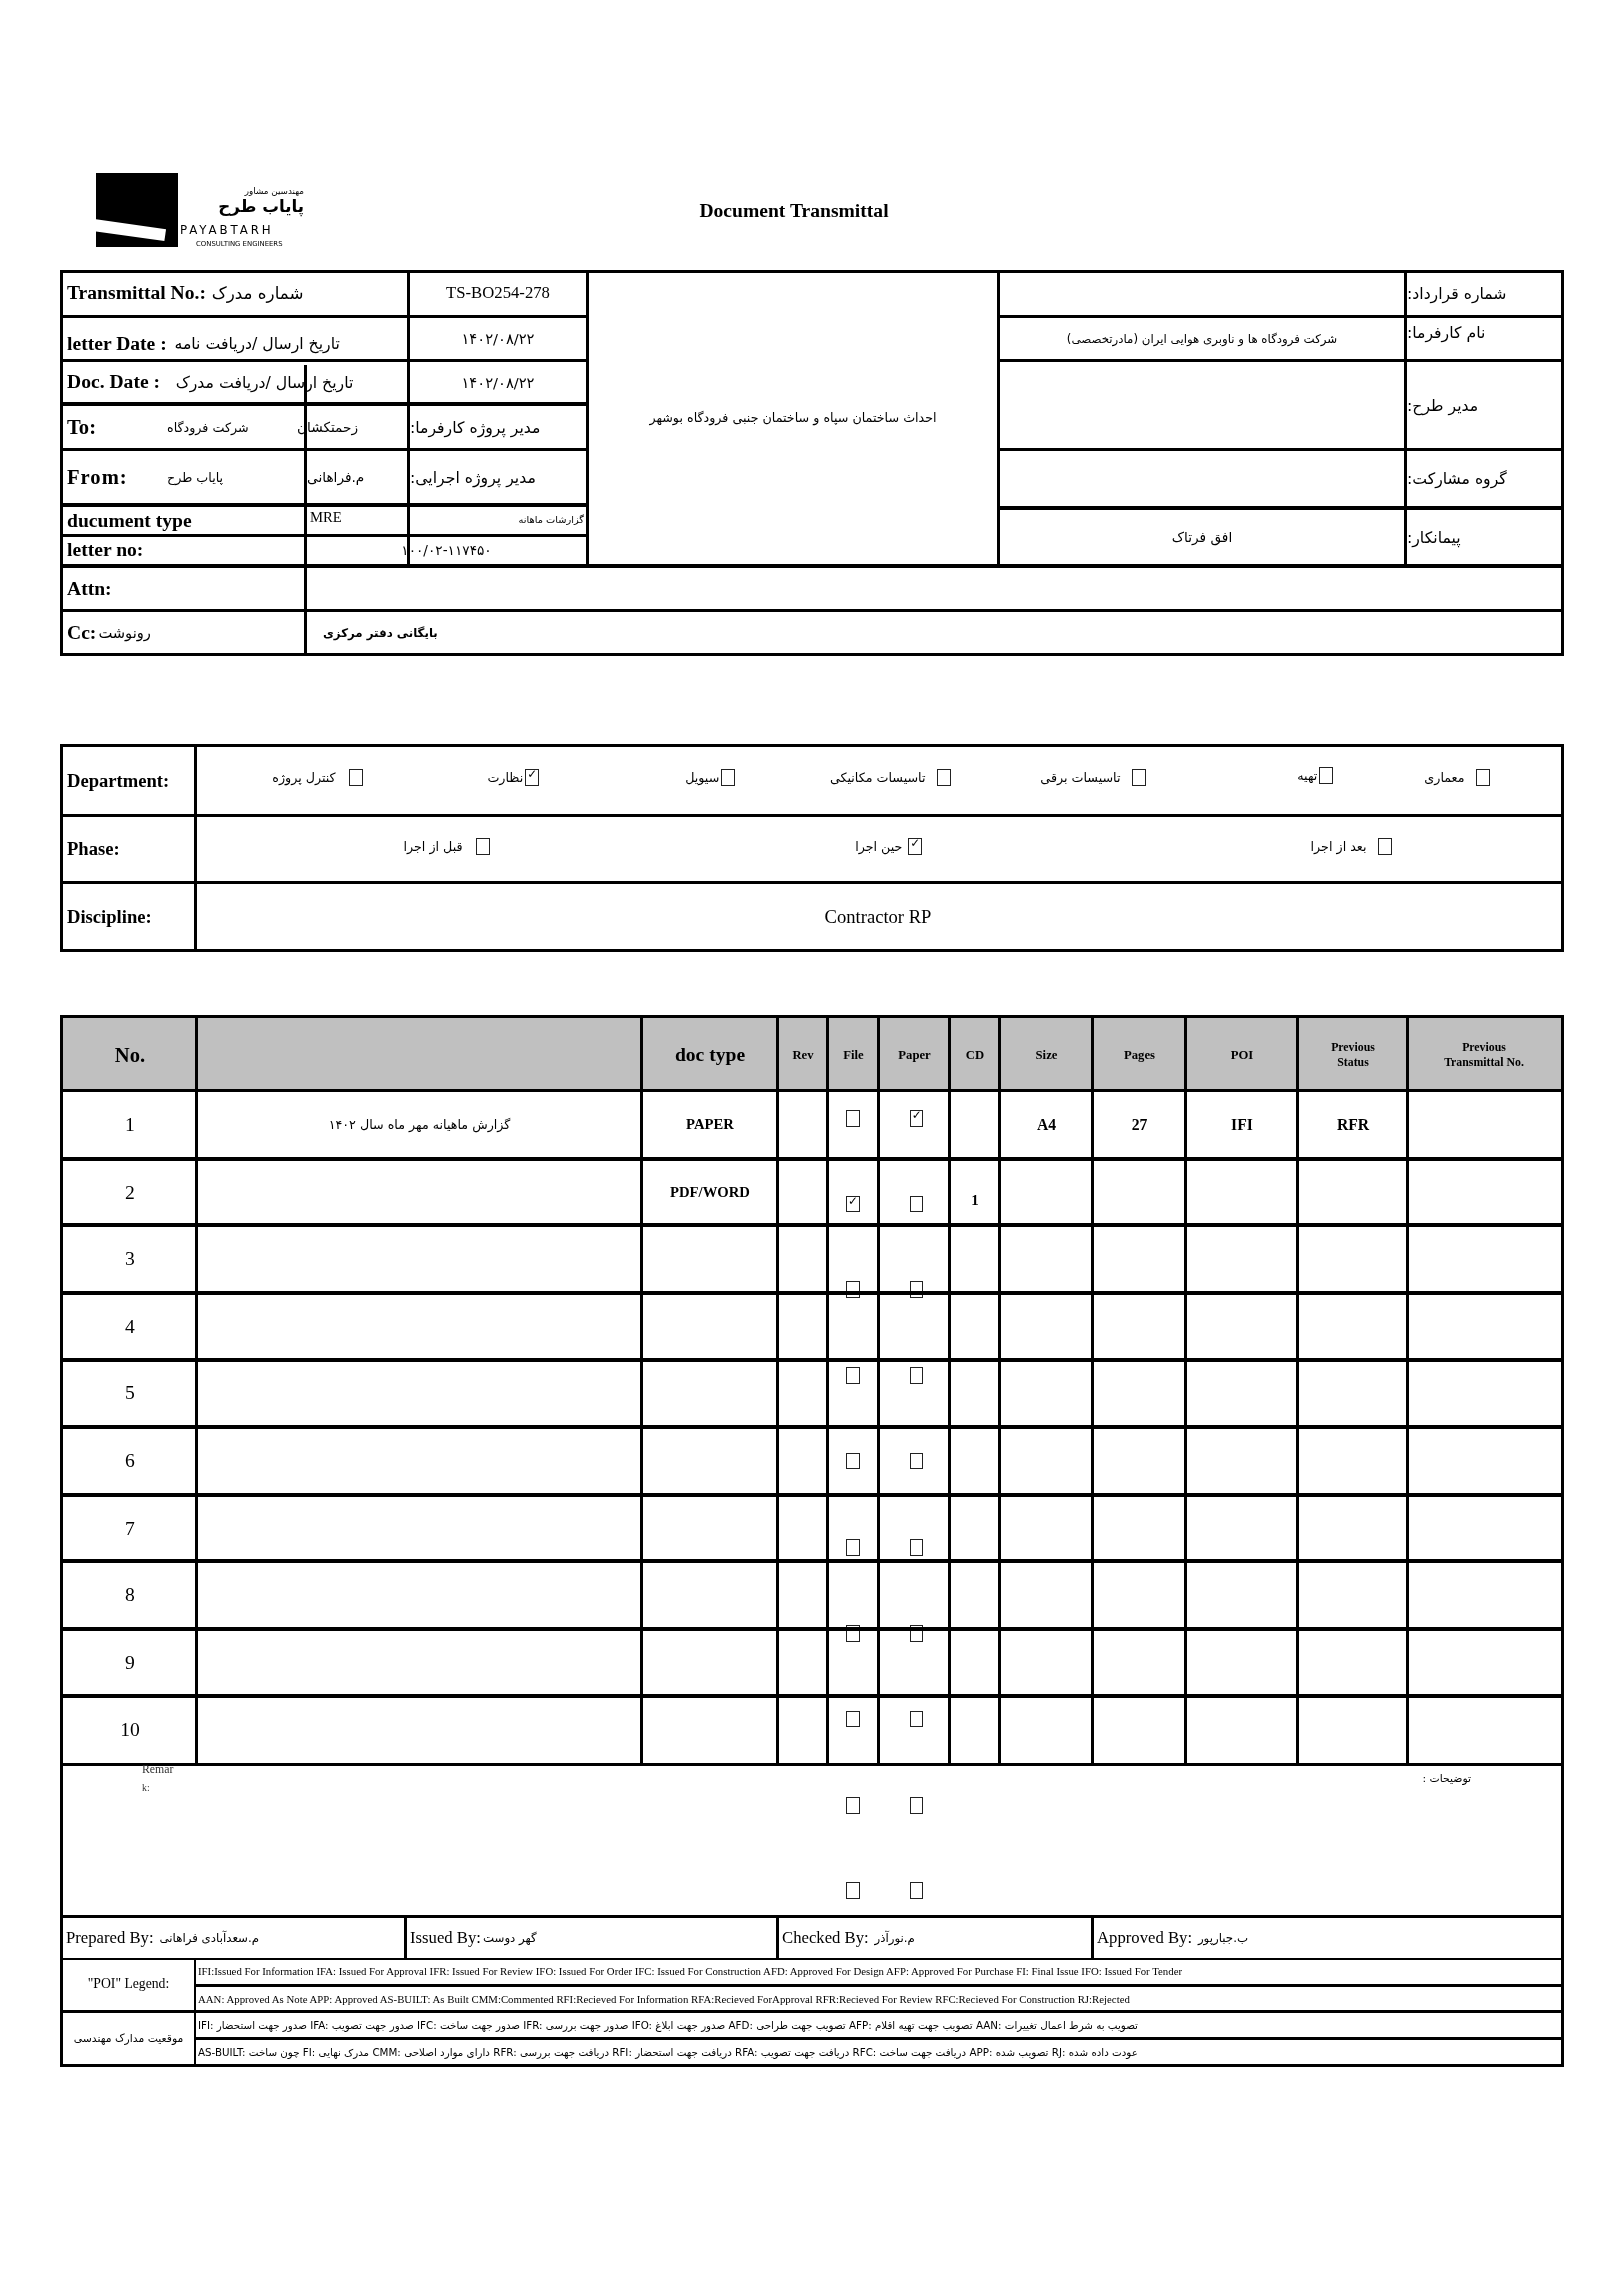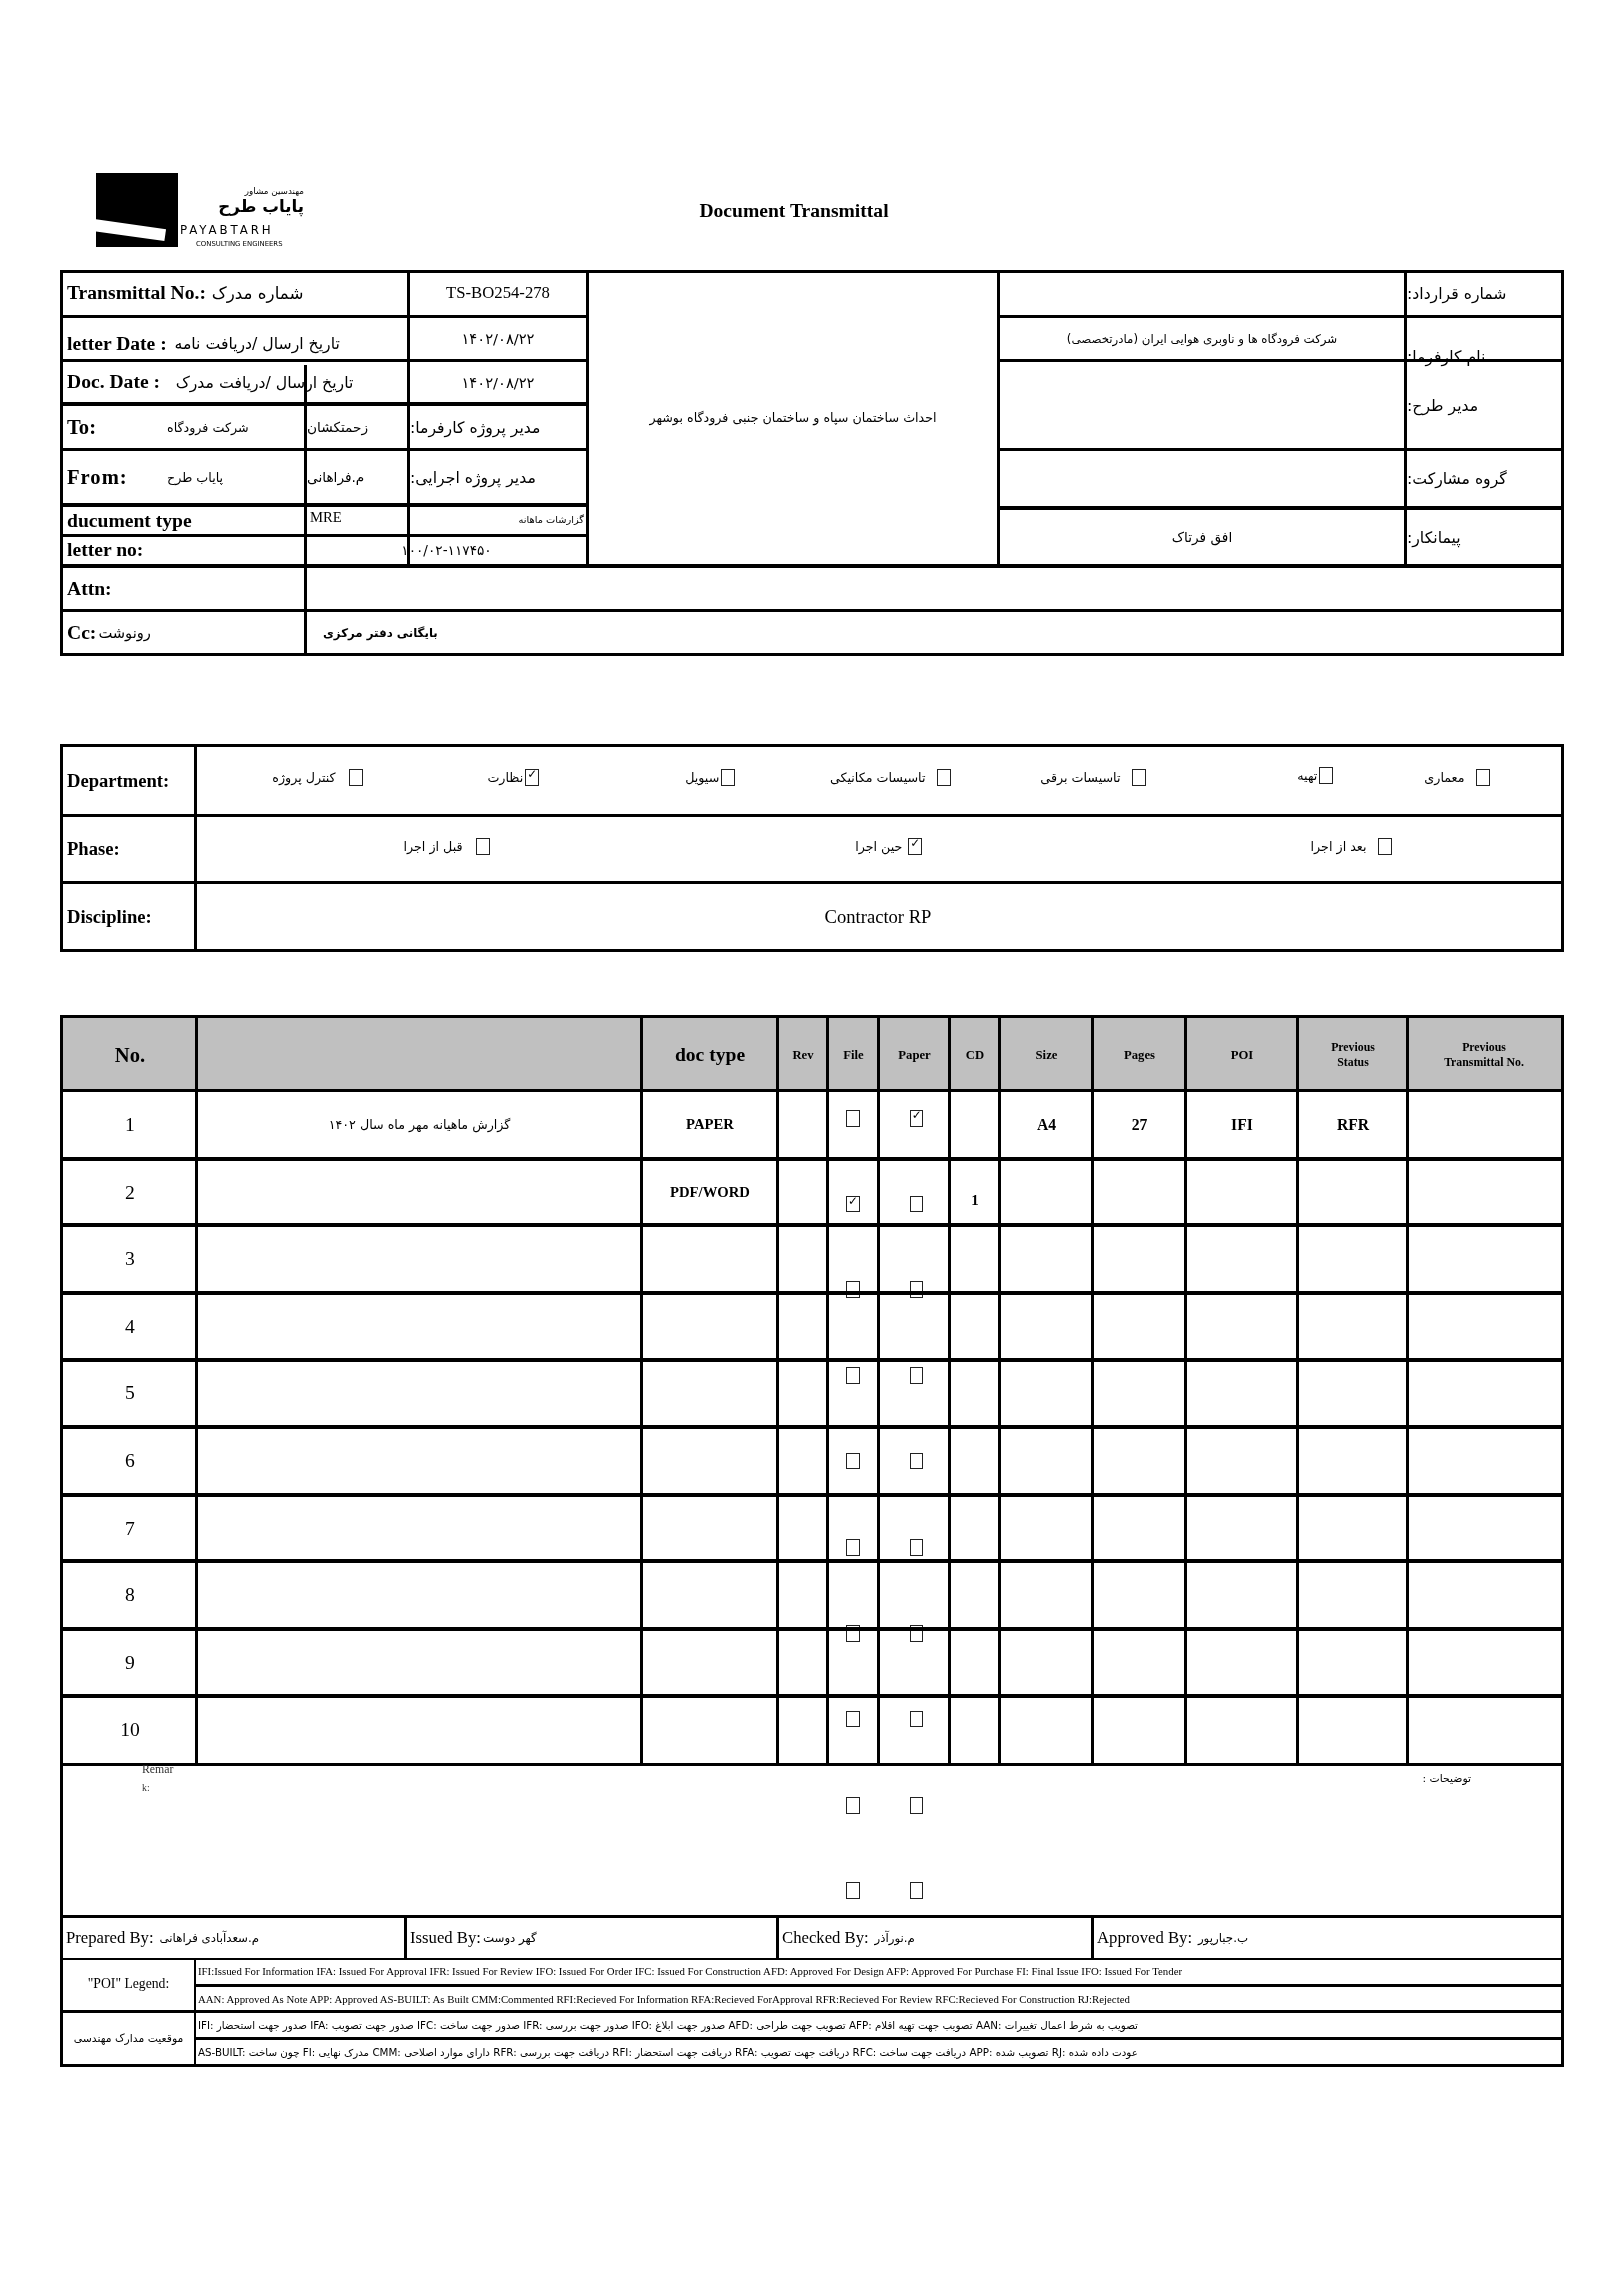--- a/index.html
+++ b/index.html
@@ -72,21 +72,21 @@
   <div class="cell center sans" style="left:410px; top:318px; width:176px; height:41px; font-size:14.7px;">۱۴۰۲/۰۸/۲۲</div>
 
   <div class="cell left" style="left:67px; top:362px; width:338px; height:40px; gap:15.7px;">
     <span style="font-size:19.6px; font-weight:bold;">Doc. Date :</span>
     <span class="sans rtl" style="font-size:15.7px;">تاریخ ارسال /دریافت مدرک</span>
   </div>
   <div class="cell center sans" style="left:410px; top:362px; width:176px; height:40px; font-size:14.7px;">۱۴۰۲/۰۸/۲۲</div>
 
   <div class="cell left" style="left:67px; top:406px; width:98px; height:42px; font-size:20.6px; font-weight:bold;">To:</div>
   <div class="cell right sans rtl" style="left:167px; top:406px; width:135px; height:42px; font-size:12.7px;">شرکت فرودگاه</div>
-  <div class="cell right sans rtl" style="left:307px; top:406px; width:98px; height:42px; font-size:13.7px;">زحمتکشان</div>
+  <div class="cell right sans rtl" style="left:297px; top:406px; width:98px; height:42px; font-size:13.7px;">زحمتکشان</div>
   <div class="cell right sans rtl" style="left:410px; top:406px; width:176px; height:42px; font-size:15.7px;">مدیر پروژه کارفرما:</div>
 
   <div class="cell left" style="left:67px; top:451px; width:98px; height:52px; font-size:20.6px; font-weight:bold; letter-spacing:1px;">From:</div>
   <div class="cell right sans rtl" style="left:167px; top:451px; width:135px; height:52px; font-size:12.7px;">پایاب طرح</div>
   <div class="cell right sans rtl" style="left:307px; top:451px; width:98px; height:52px; font-size:13.7px;">م.فراهانی</div>
   <div class="cell right sans rtl" style="left:410px; top:451px; width:176px; height:52px; font-size:15.7px;">مدیر پروژه اجرایی:</div>
 
   <div class="cell left" style="left:67px; top:507px; width:235px; height:27.4px; font-size:19.6px; font-weight:bold;">ducument type</div>
   <div class="abs" style="left:310px; top:509px; font-size:14.7px;">MRE</div>
   <div class="abs" style="left:407px; top:514px; font-size:12.7px;">:</div>
@@ -94,21 +94,21 @@
 
   <div class="cell left" style="left:67px; top:537px; width:235px; height:26.5px; font-size:19.6px; font-weight:bold;">letter no:</div>
   <div class="cell center sans" style="left:307px; top:537px; width:279px; height:26.5px; font-size:13.7px;">۱۰۰/۰۲-۱۱۷۴۵۰</div>
 
   <div class="cell center sans rtl" style="left:589px; top:272px; width:408px; height:291px; font-size:12.7px;">احداث ساختمان سپاه و ساختمان جنبی فرودگاه بوشهر</div>
 
   <div class="cell center" style="left:1000px; top:272px; width:404px; height:42px;"></div>
   <div class="cell right sans rtl" style="left:1407px; top:272px; width:154px; height:42px; font-size:15.7px;">شماره قرارداد:</div>
 
   <div class="cell center sans rtl" style="left:1000px; top:318px; width:404px; height:41px; font-size:11.8px;">شرکت فرودگاه ها و ناوبری هوایی ایران (مادرتخصصی)</div>
-  <div class="cell right sans rtl" style="left:1407px; top:336px; width:154px; height:41px; font-size:15.7px;">نام کارفرما:</div>
+  <div class="cell right sans rtl" style="left:1407px; top:312px; width:154px; height:41px; font-size:15.7px;">نام کارفرما:</div>
 
   <div class="cell center" style="left:1000px; top:362px; width:404px; height:86px;"></div>
   <div class="cell right sans rtl" style="left:1407px; top:362px; width:154px; height:86px; font-size:15.7px;">مدیر طرح:</div>
 
   <div class="cell center" style="left:1000px; top:451px; width:404px; height:55px;"></div>
   <div class="cell right sans rtl" style="left:1407px; top:451px; width:154px; height:55px; font-size:15.7px;">گروه مشارکت:</div>
 
   <div class="cell center sans rtl" style="left:1000px; top:510px; width:404px; height:54px; font-size:13.7px;">افق فرتاک</div>
   <div class="cell right sans rtl" style="left:1407px; top:510px; width:137px; height:54px; font-size:15.7px;">پیمانکار:</div>
 

